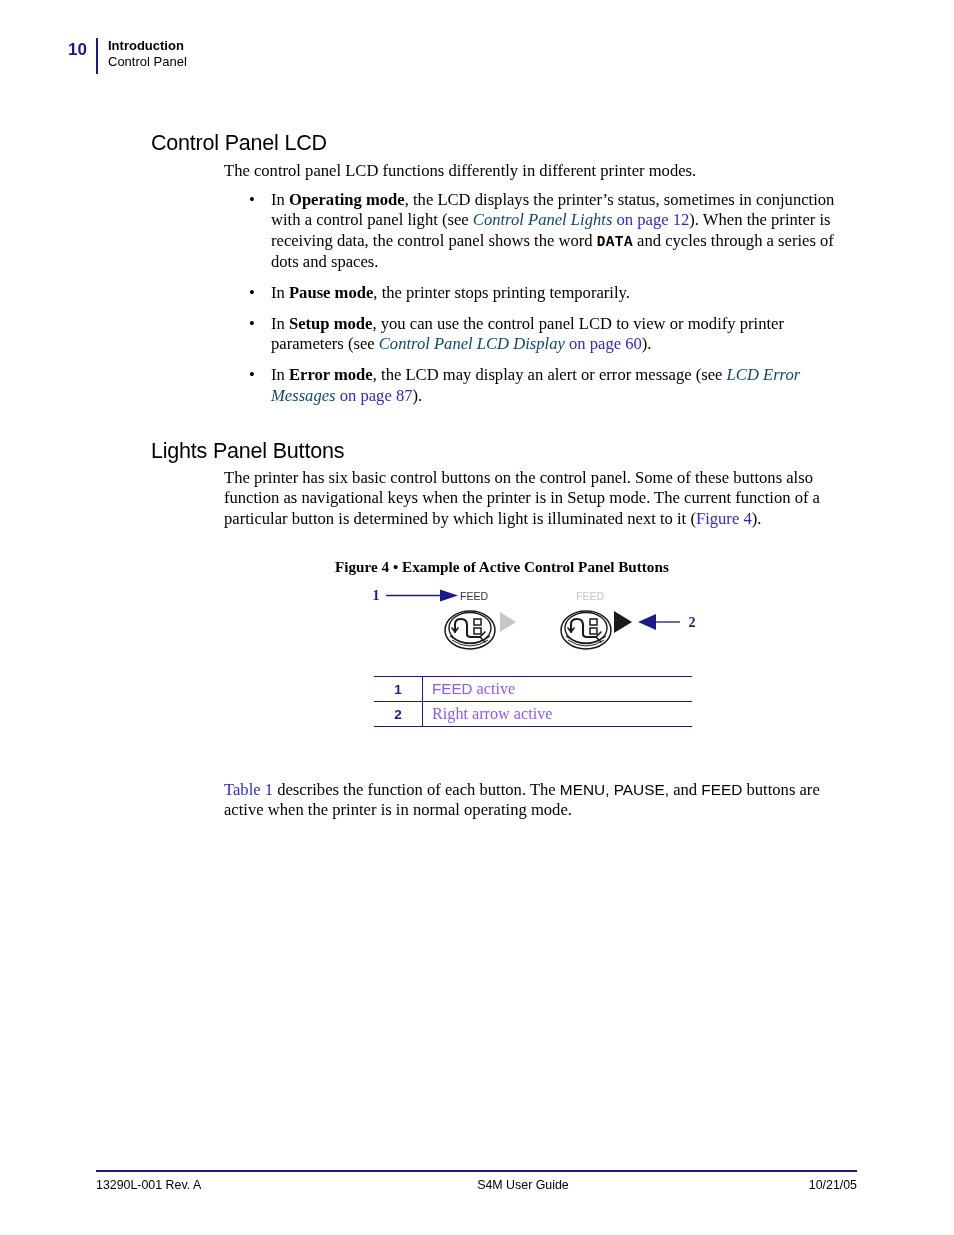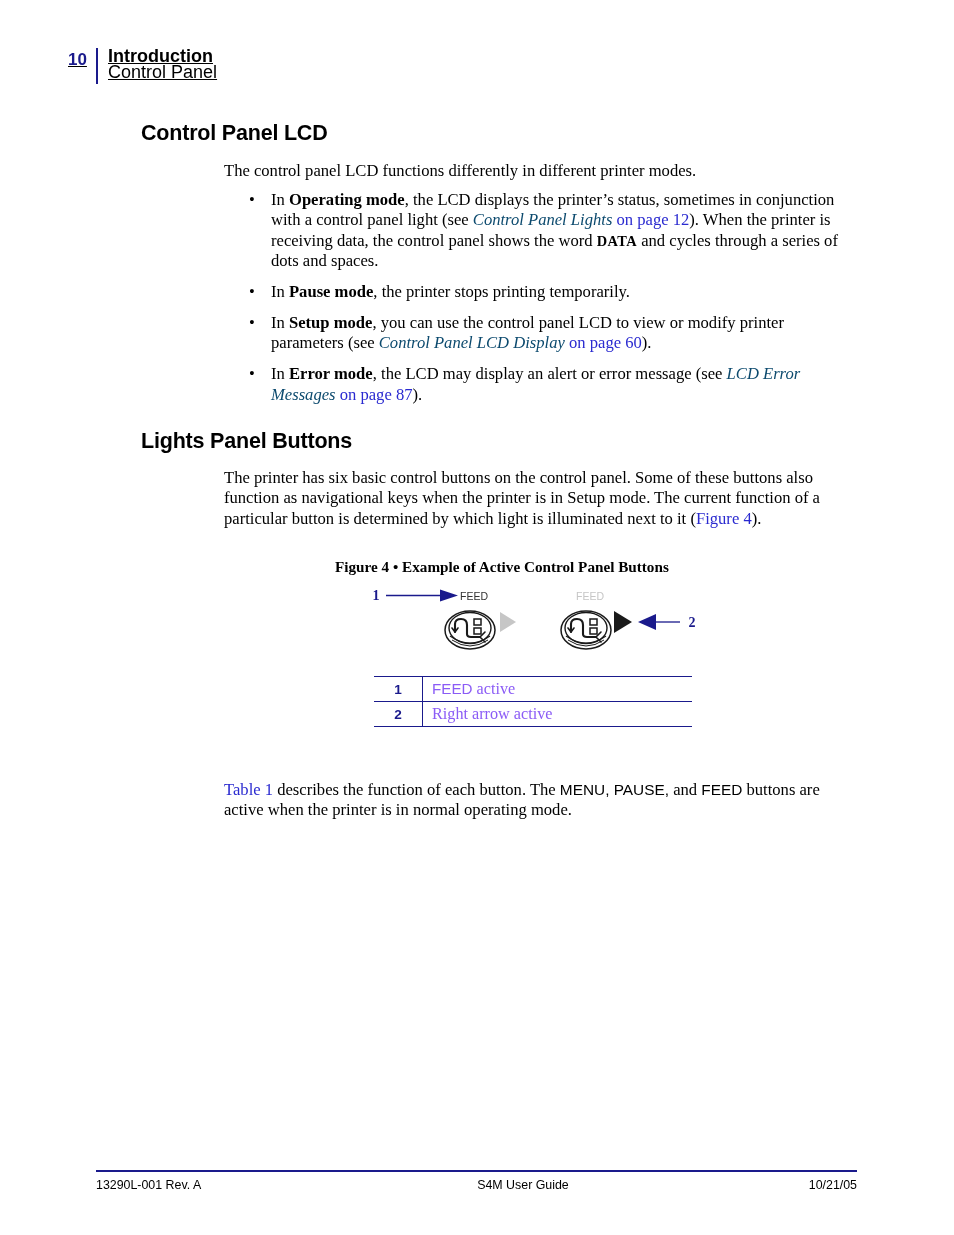--- a/index.html
+++ b/index.html
@@ -13,56 +13,55 @@
     position: relative;
     font-family: "Liberation Serif", serif;
     color: #000000;
     overflow: hidden;
   }
 
   
   .page-header {
     position: absolute;
     left: 68px;
-    top: 48px;
+    top: 38px;
     display: flex;
     align-items: flex-start;
-    text-decoration: underline;
   }
   .page-number {
     font-family: "Liberation Sans", sans-serif;
     font-weight: bold;
     font-size: 17px;
     color: #1a1a8c;
     line-height: 1;
     padding-top: 3px;
     width: 28px;
     text-align: left;
   }
   .header-rule {
     width: 2px;
     background: #1a1a8c;
     height: 36px;
     margin: 0 10px 0 0;
   }
   .header-text {
     font-family: "Liberation Sans", sans-serif;
-    font-size: 18px;
+    font-size: 13px;
     line-height: 16px;
     color: #000000;
   }
   .header-chapter { font-weight: bold; }
   .header-section { font-weight: normal; }
 
   
   h1.section-title {
     position: absolute;
-    margin: 4px;
-    font-family: "Liberation Sans", sans-serif;
-    font-weight: bold;
+    margin: 14px;
+    font-family: "Liberation Sans", sans-serif;
+    font-weight: normal;
     font-size: 21.5px;
     letter-spacing: -0.2px;
     color: #000000;
   }
   #h-lcd  { left: 137px; top: 117px; }
   #h-btns { left: 137px; top: 425px; }
 
   
   .body-text {
     position: absolute;
@@ -104,21 +103,21 @@
   b, .bold { font-weight: bold; }
   .xref {
     color: #0c4a6e;
     font-style: italic;
   }
   .xref-plain {
     color: #2a2ad0;
     font-style: normal;
   }
   .lcdfont {
-    font-family: Liberation Serif, serif;
+    font-family: Liberation Mono, monospace;
     font-size: 14.4px;
     font-weight: bold;
     letter-spacing: 0.4px;
   }
   .sansinline {
     font-family: "Liberation Sans", sans-serif;
     font-size: 15.4px;
   }
 
   

